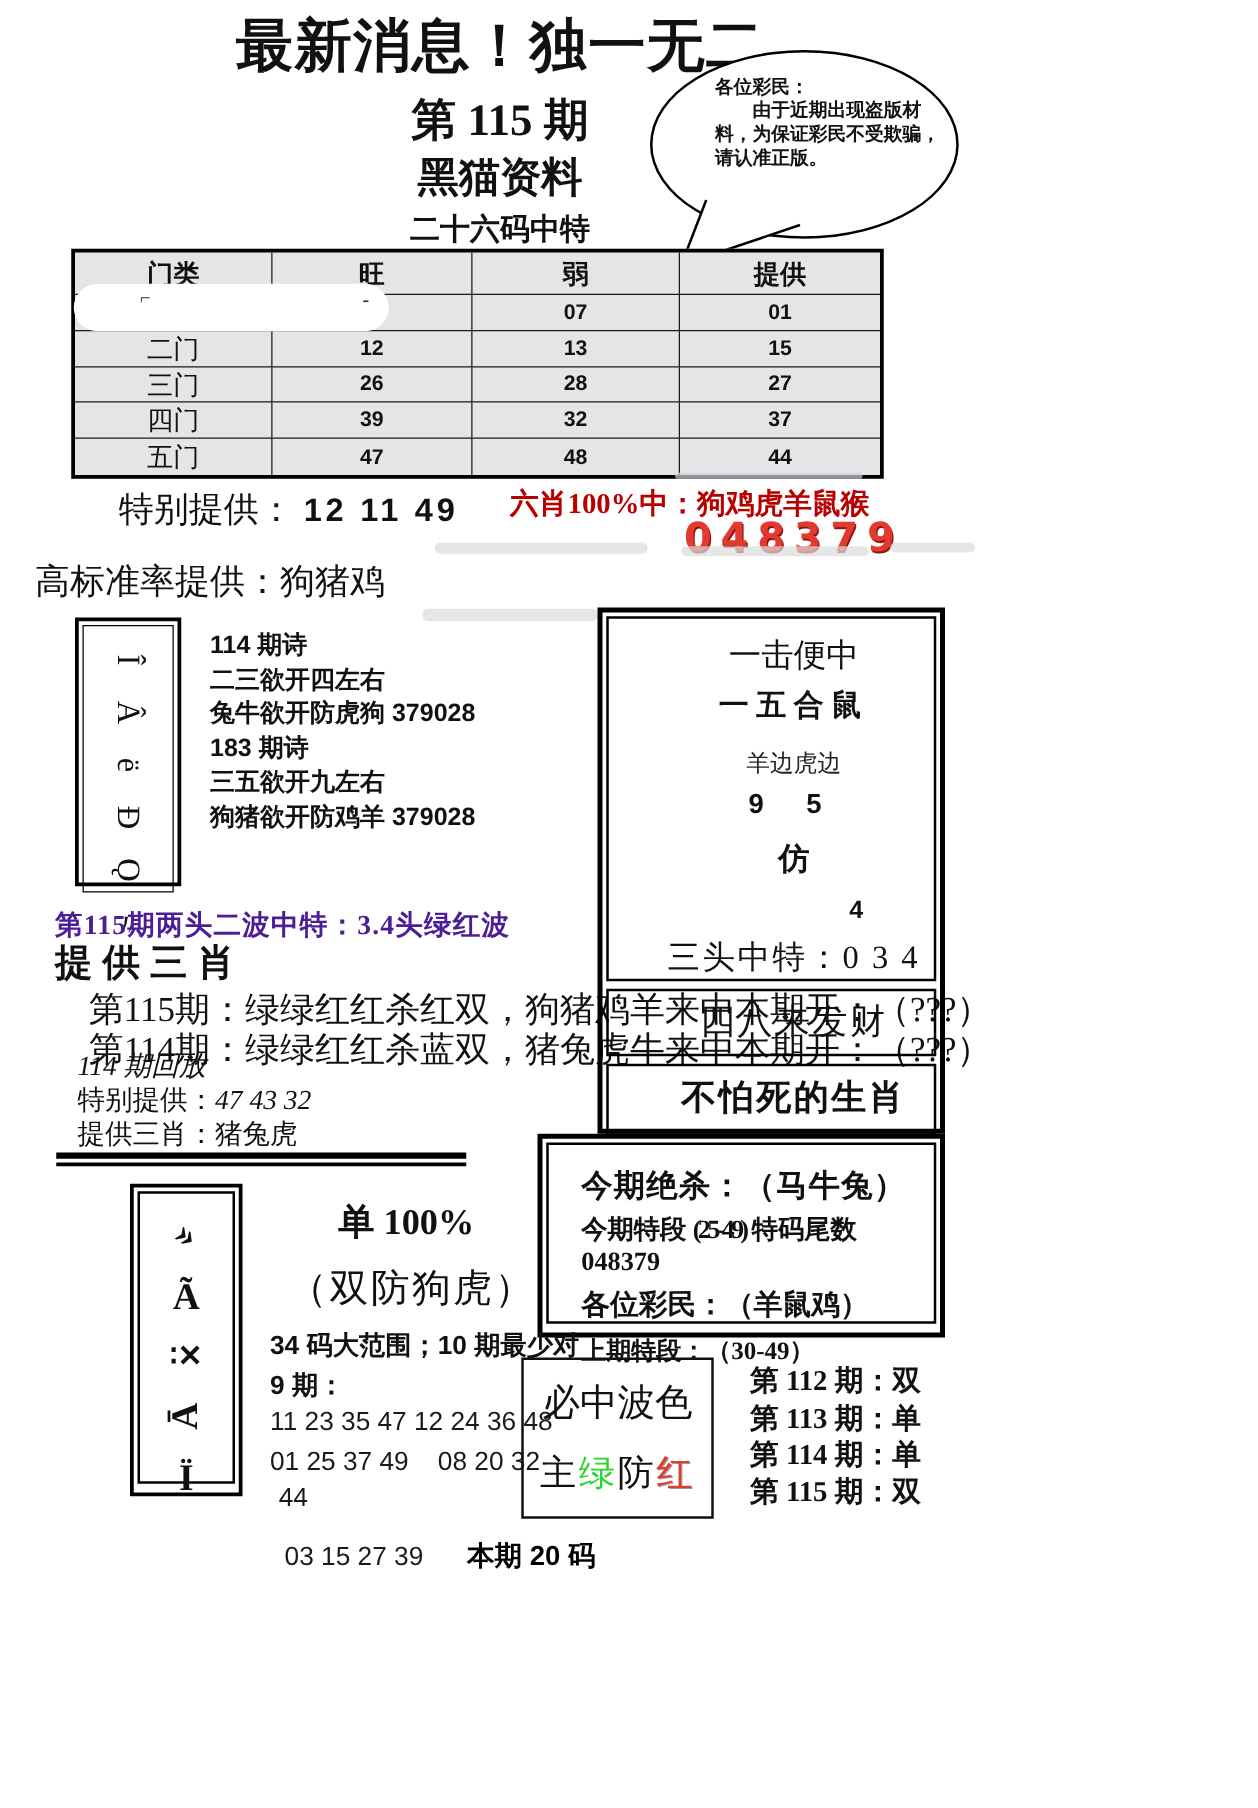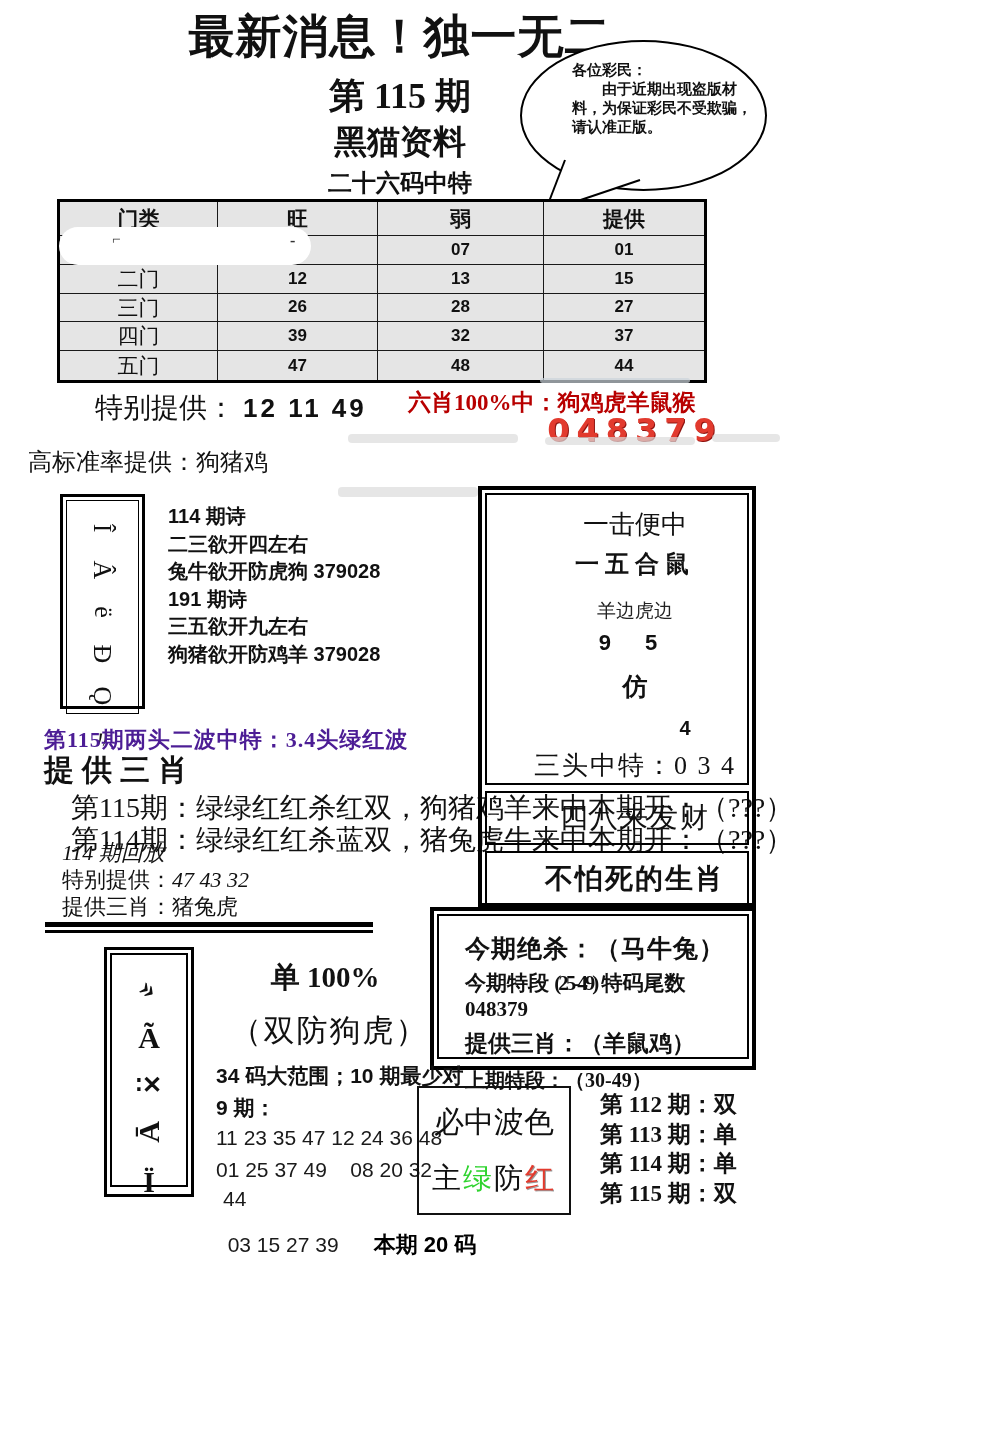--- a/index.html
+++ b/index.html
@@ -29,21 +29,21 @@
   .num{font-size:17px;font-weight:bold;font-family:"Liberation Sans","DejaVu Sans",sans-serif;}
   .whiteout{left:59px;top:227px;width:252px;height:38px;background:#fff;border-radius:19px;z-index:2;}
   .rem1{left:112px;top:231px;font-size:15px;color:#333;z-index:3;}
   .rem2{left:290px;top:232px;font-size:16px;color:#333;z-index:3;font-weight:bold;}
   
   .special{left:95px;top:389px;font-size:28px;}
   .special .nums{font-family:"Liberation Sans","DejaVu Sans",sans-serif;font-weight:bold;font-size:26px;margin-left:8px;letter-spacing:3px;}
   .sixxiao{left:408px;top:387px;width:340px;font-size:23px;font-weight:bold;color:#b80000;}
   .sixnums{left:505px;top:411px;width:260px;text-align:center;font-size:32px;font-weight:bold;color:#e23a2e;
            letter-spacing:7px;font-family:"DejaVu Sans",sans-serif;text-shadow:1px 1px 0 #8f1410;}
-  .highstd{left:28px;top:446px;font-size:24px;}
+  .highstd{left:28px;top:446px;font-size:28px;}
   .smudge{background:#dcdcdc;border-radius:4px;opacity:.7;}
   
   .poembox{left:60px;top:494px;width:85px;height:215px;border:3px solid #000;box-sizing:border-box;}
   .poembox-in{margin:3px;border:1.5px solid #000;height:calc(100% - 9px);display:flex;flex-direction:column;
               align-items:center;padding-top:12px;gap:12px;font-size:26px;}
   .rot{transform:rotate(90deg);}
   .poemtext{left:168px;top:503px;font-family:"Liberation Sans","DejaVu Sans",sans-serif;font-weight:bold;
             font-size:20px;line-height:27.5px;}
   
   .twowave{left:44px;top:725px;font-size:22px;font-weight:bold;color:#4c1d95;letter-spacing:1px;}
@@ -180,21 +180,21 @@
     <span class="rot">ë</span>
     <span class="rot">Đ</span>
     <span class="rot">Ǫ</span>
     <span>〃</span>
   </div>
 </div>
 <div class="abs poemtext">
   <div>114 期诗</div>
   <div>二三欲开四左右</div>
   <div>兔牛欲开防虎狗 379028</div>
-  <div>191 期诗</div>
+  <div>183 期诗</div>
   <div>三五欲开九左右</div>
   <div>狗猪欲开防鸡羊 379028</div>
 </div>
 
 <div class="abs twowave">第115期两头二波中特：3.4头绿红波</div>
 <div class="abs solver">提供三肖</div>
 <div class="abs sline s115">第115期：绿绿红红杀红双，狗猪鸡羊来中本期开：（???）</div>
 <div class="abs sline s114">第114期：绿绿红红杀蓝双，猪兔虎牛来中本期开：（???）</div>
 
 <div class="abs replay">
@@ -224,21 +224,21 @@
   <div class="hsep"></div>
   <div class="hsec hsec3">不怕死的生肖</div>
 </div>
 
 <div class="abs killbox">
   <div class="killbox-in">
     <div class="kl1">今期绝杀：（马牛兔）</div>
     <div class="kl2">
       <span>今期特段 </span><span class="rng">(25-49)</span><span> 特码尾数 048379</span>
     </div>
-    <div class="kl3">提供三肖：（羊鼠鸡）</div>
+    <div class="kl3">各位彩民：（羊鼠鸡）</div>
     <div class="kl4">上期特段：（30-49）</div>
   </div>
 </div>
 
 <div class="abs symbox">
   <div class="symbox-in">
     <span class="g0">»</span>
     <span class="g1">Ã</span>
     <span class="g2">∶✕</span>
     <span class="g3">Ā</span>

